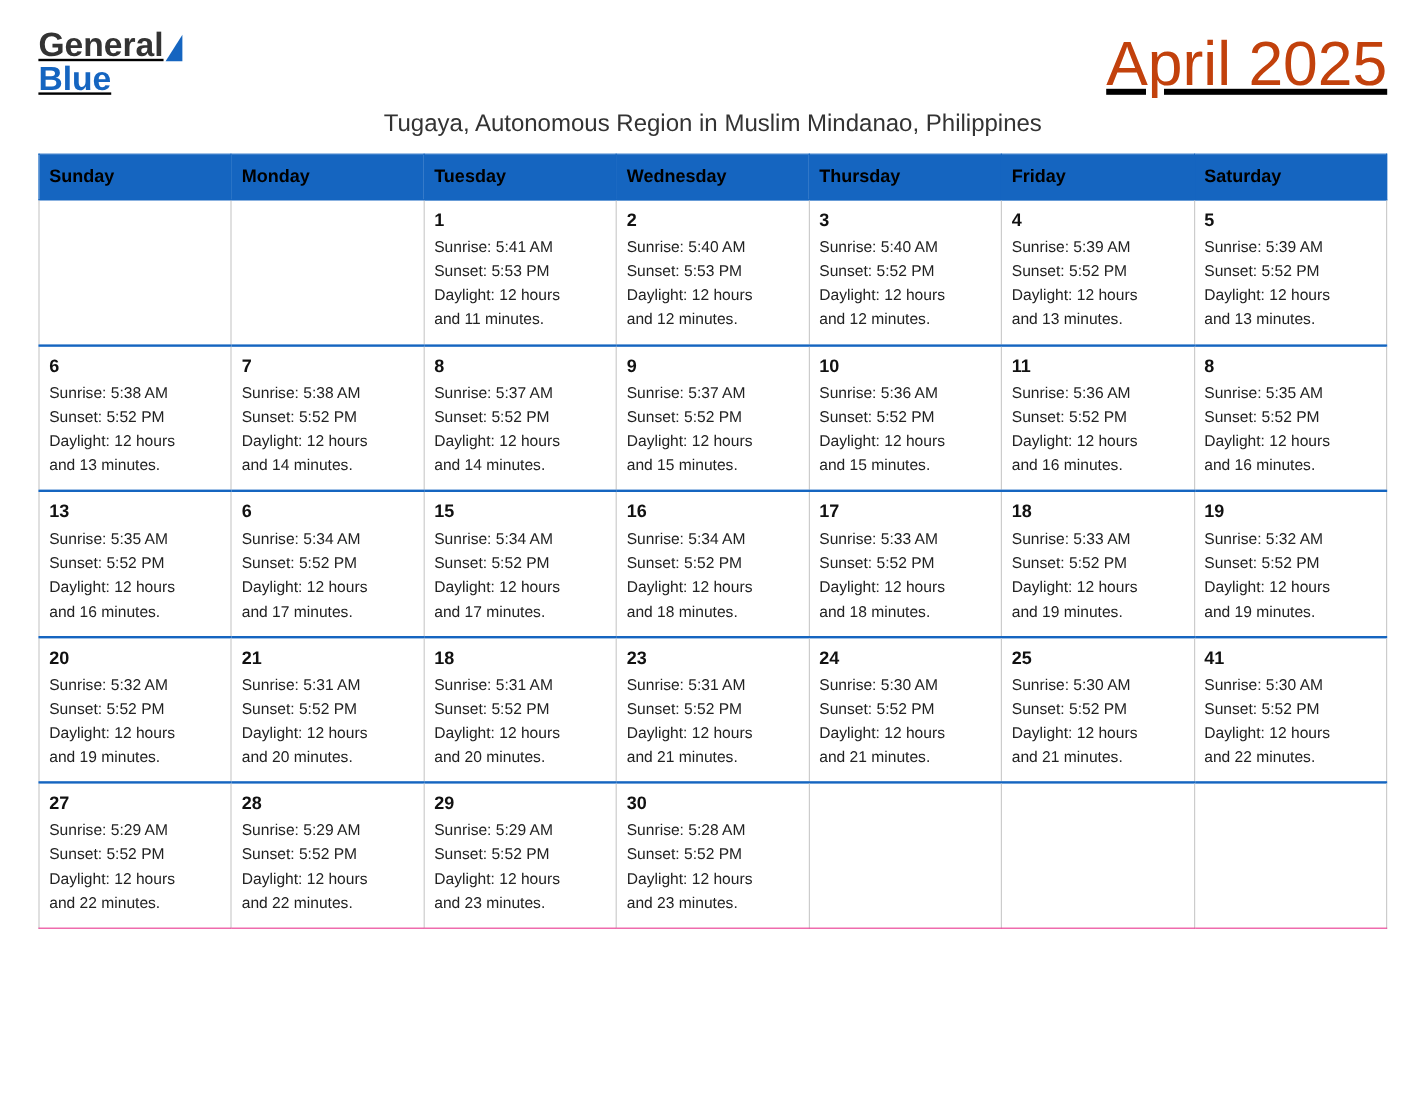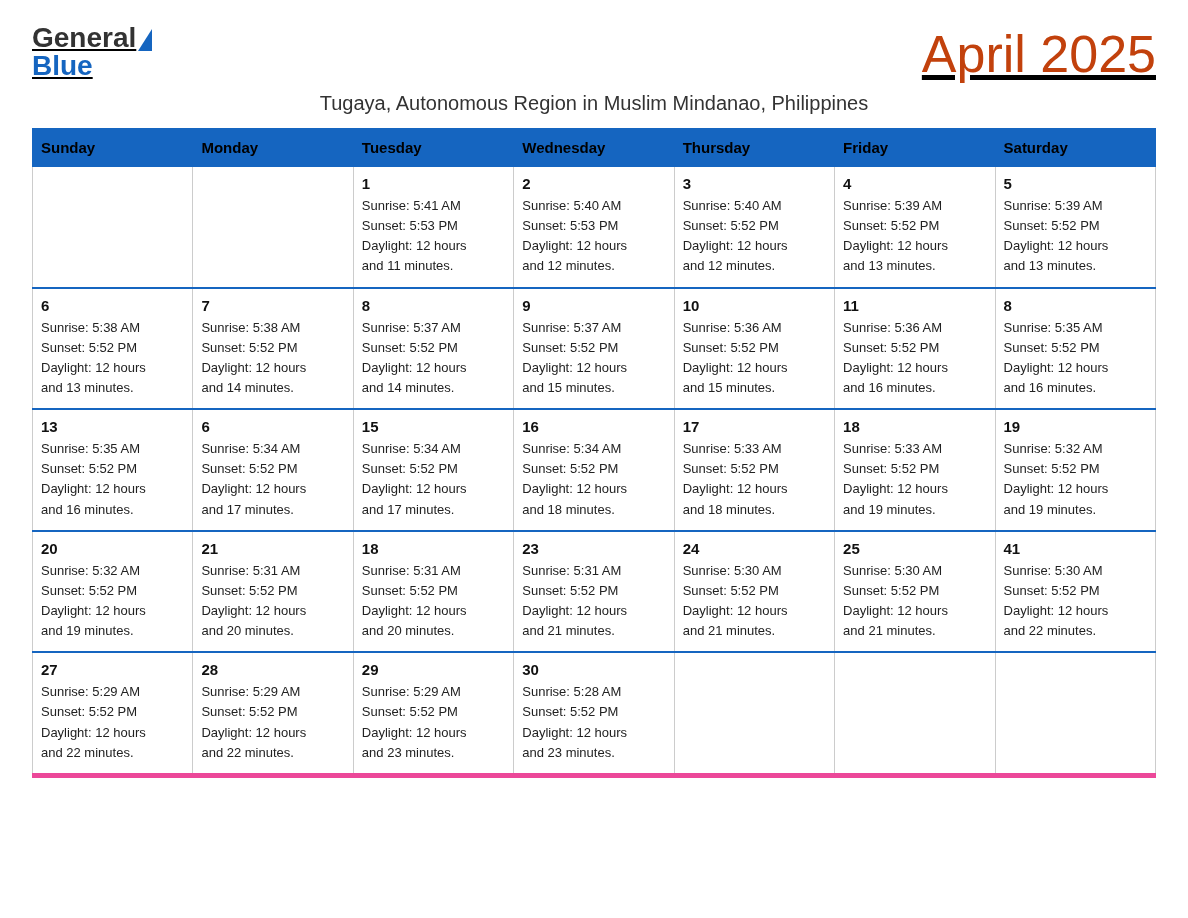--- a/index.html
+++ b/index.html
@@ -91,21 +91,21 @@
       color: #111;
       display: block;
       margin-bottom: 4px;
     }
     .day-info {
       color: #222;
       font-size: 13px;
       line-height: 1.55;
     }
     .calendar tbody tr:last-child td {
-      border-bottom: 5px solid #ec4899;
+      border-bottom: 1px solid #ec4899;
     }
   </style>
 </head>
 <body>
 
 <div class="header-row">
   <div class="logo-wrapper">
     <div class="logo-line1">
       <span class="logo-text-general">General</span>
       <div class="logo-triangle"></div>

